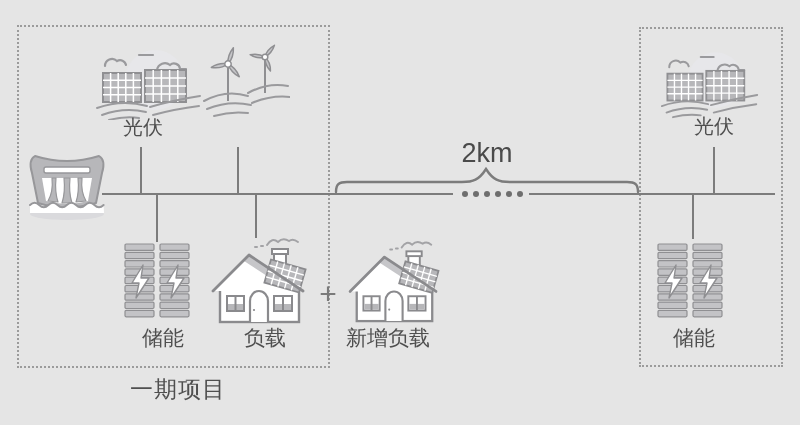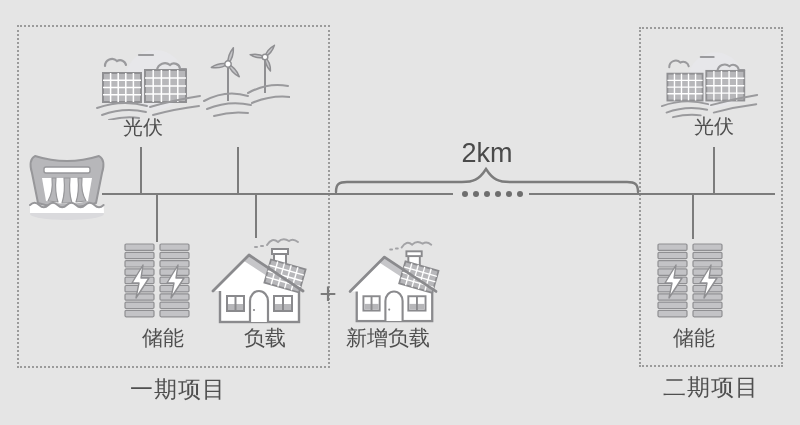--- a/index.html
+++ b/index.html
@@ -296,15 +296,14 @@
 
   <div class="abs lbl node-lbl" style="left:103px;top:116px;width:80px;">光伏</div>
   <div class="abs lbl" style="left:113px;top:326px;width:100px;font-size:21px;">储能</div>
   <div class="abs lbl" style="left:215px;top:326px;width:100px;font-size:21px;text-align:center;">负载</div>
   <div class="abs lbl plus-lbl" style="left:308px;top:277px;width:40px;">+</div>
   <div class="abs lbl" style="left:318px;top:326px;width:140px;font-size:21px;">新增负载</div>
   <div class="abs lbl dist-lbl" style="left:437px;top:139px;width:100px;">2km</div>
   <div class="abs lbl node-lbl" style="left:674px;top:115px;width:80px;">光伏</div>
   <div class="abs lbl" style="left:644px;top:326px;width:100px;font-size:21px;">储能</div>
   <div class="abs lbl big-lbl" style="left:98px;top:377px;width:160px;">一期项目</div>
-  <div class="abs lbl big-lbl" style="left:631px;top:375px;width:160px;">二期项目</div>
 
 </div>
 
 </body></html>

